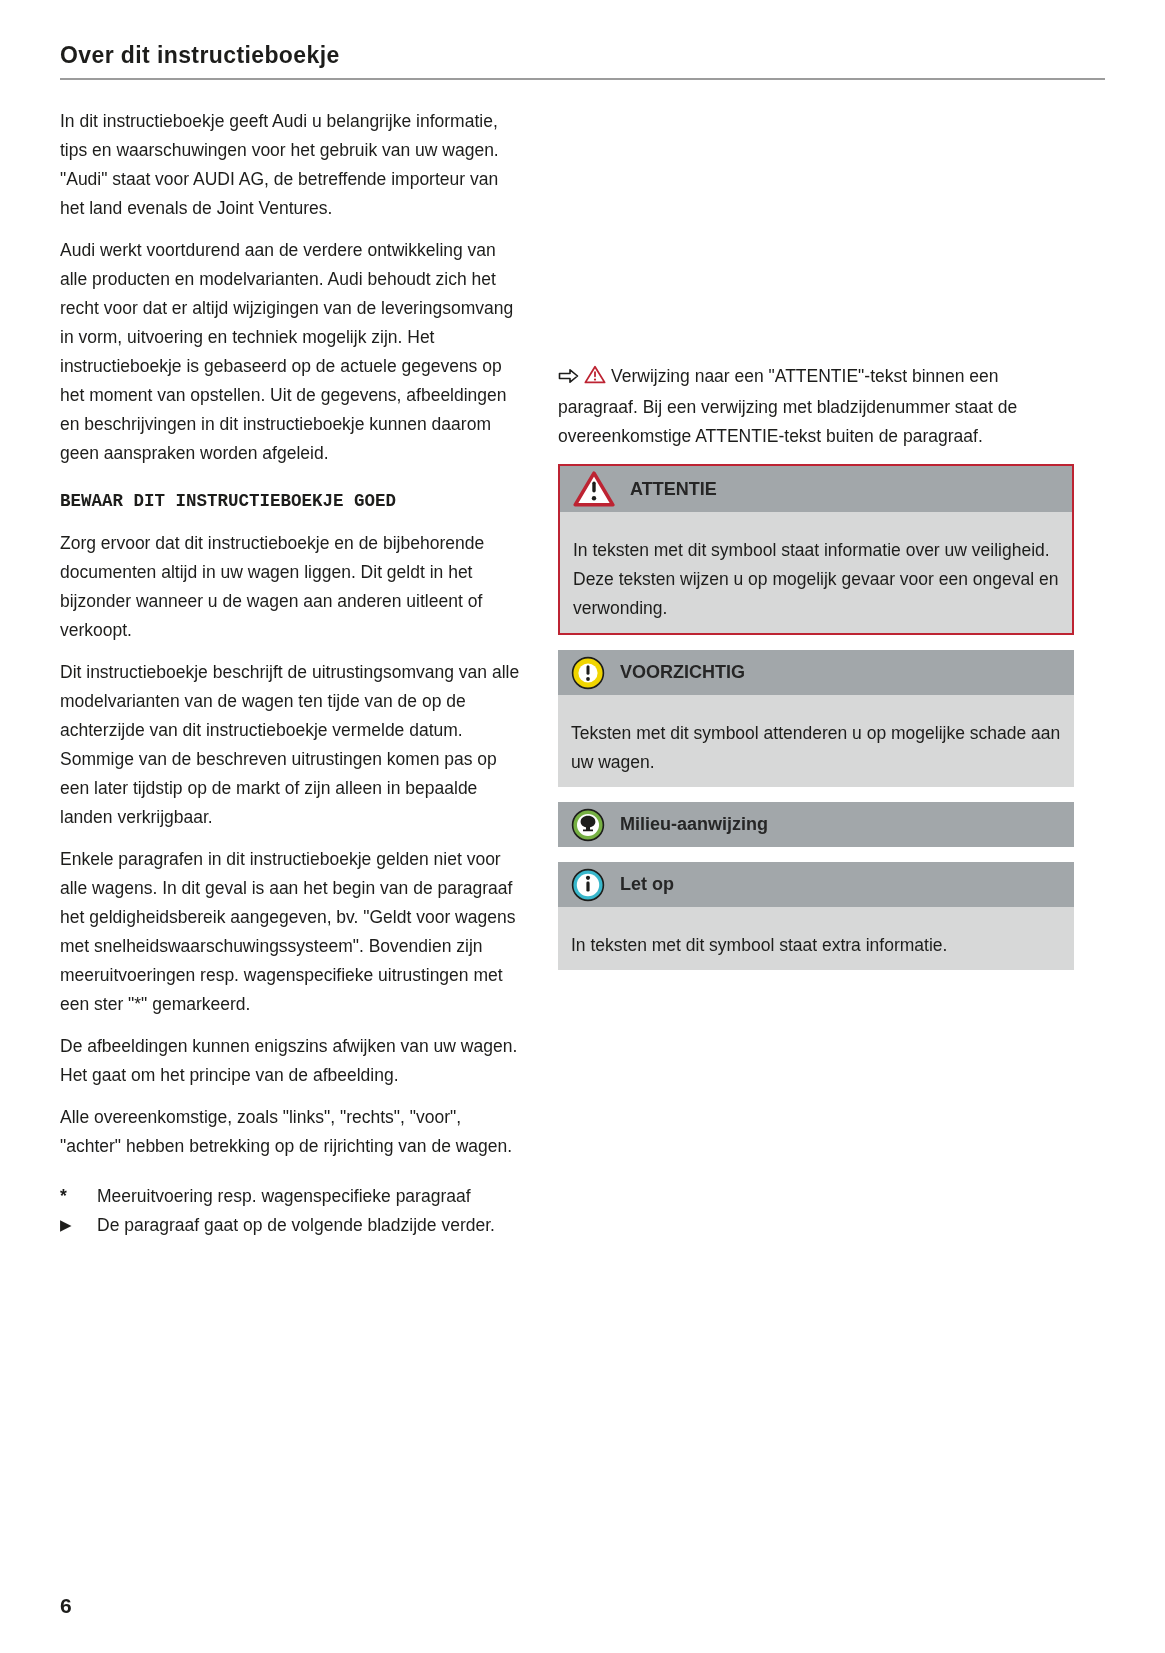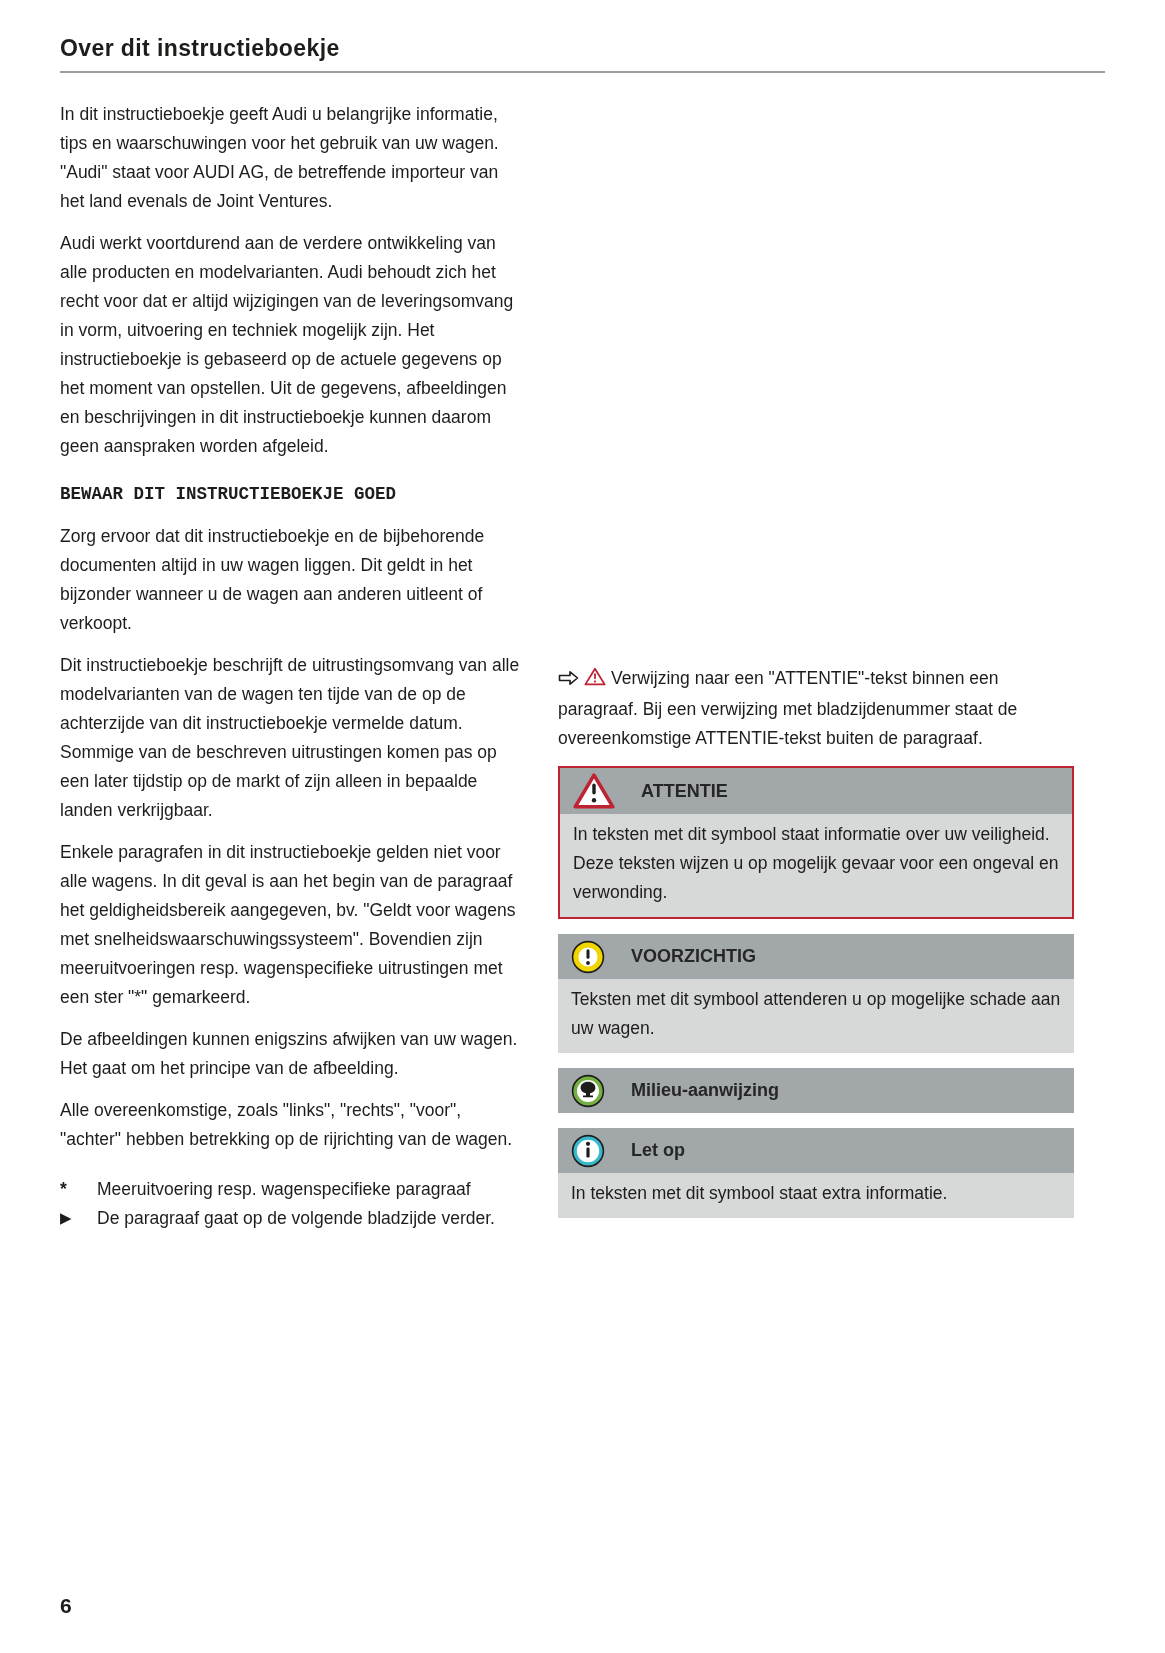--- a/index.html
+++ b/index.html
@@ -3,44 +3,44 @@
 <meta charset="utf-8">
 <style>
   html,body{margin:0;padding:0;}
   body{
     width:1165px;height:1653px;overflow:hidden;position:relative;
     background:#ffffff;color:#1d1d1b;
     font-family:"Liberation Sans","DejaVu Sans",sans-serif;
   }
   .page{padding:26px 60px 0 60px;}
   .page-title{
-    font-size:23px;font-weight:bold;letter-spacing:.4px;margin:9px 0 9px 0;color:#1d1d1b;
+    font-size:23px;font-weight:bold;letter-spacing:.4px;margin:16px 0 9px 0;color:#1d1d1b;
   }
   .title-rule{height:0;border-bottom:2px solid #9c9c9c;width:1045px;margin:0 0 27px 0;}
-  .columns{display:flex;gap:36px;align-items:flex-end;}
+  .columns{display:flex;gap:36px;align-items:center;}
   .col-left{width:462px;flex:none;}
   .col-right{width:516px;flex:none;}
   p.body-text{font-size:17.5px;line-height:29px;margin:0 0 13px 0;}
   .subheading{font-size:17.5px;line-height:29px;font-weight:bold;margin:19px 0 13px 0;font-family:Liberation Mono, monospace;}
   b{font-weight:normal;}
   .footnotes{margin-top:21px;}
   .footnote{display:flex;font-size:17.5px;line-height:29px;}
   .footnote .marker{width:37px;flex:none;font-weight:bold;}
   .footnote .marker.triangle{font-weight:normal;font-family:"DejaVu Sans",sans-serif;font-size:15px;}
   .intro{margin-bottom:17px;}
   .inline-icon{display:inline-block;vertical-align:-2px;margin-right:5px;}
   .notice{margin-bottom:15px;}
   .notice.bordered{border:2px solid #bd2332;}
   .notice-header{
-    background:#a2a7aa;display:flex;align-items:center;gap:26px;
+    background:#a2a7aa;display:flex;align-items:center;gap:15px;
     padding:5px 13px;min-height:35px;
   }
   .notice-title{font-size:18px;font-weight:bold;color:#262626;}
   .notice-body{
-    background:#d7d8d8;padding:6px 13px 10px 13px;
+    background:#d7d8d8;padding:24px 13px 10px 13px;
     font-size:17.5px;line-height:29px;
   }
   .page-number{
     position:absolute;left:60px;top:1594px;
     font-size:21px;font-weight:bold;color:#1d1d1b;
   }
 </style>
 </head>
 <body>
 

